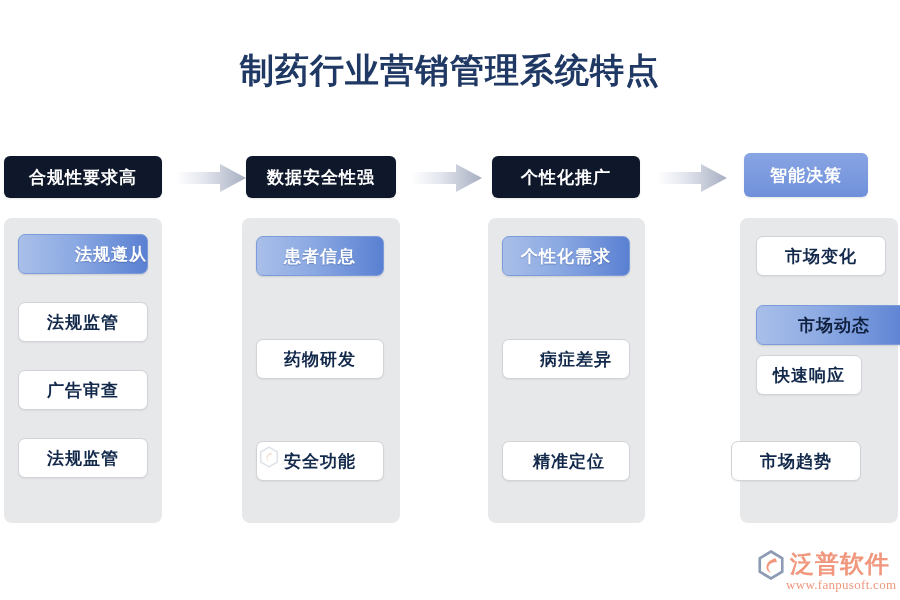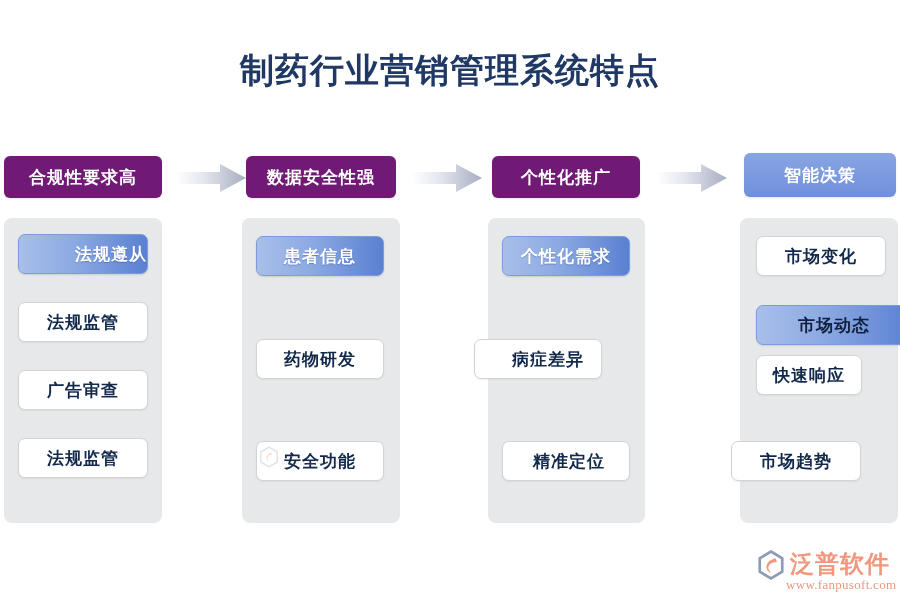--- a/index.html
+++ b/index.html
@@ -33,21 +33,21 @@
     position: absolute;
     height: 42px;
     border-radius: 6px;
     display: flex;
     align-items: center;
     justify-content: center;
     color: #ffffff;
     font-size: 17px;
     font-weight: bold;
     letter-spacing: 1px;
-    background: #701a75;
+    background: #0f172a;
     box-shadow: 0 1px 2px rgba(0,0,0,0.10);
   }
   .stage-header.accent {
     background: linear-gradient(180deg, #88a5e3 0%, #6f90da 100%);
   }
 
   .arrow {
     position: absolute;
     height: 30px;
     width: 70px;
@@ -203,21 +203,21 @@
       <linearGradient id="ag3" x1="0" y1="0" x2="1" y2="0">
         <stop offset="0%" stop-color="#ffffff"></stop>
         <stop offset="40%" stop-color="#e3e6ee"></stop>
         <stop offset="100%" stop-color="#a7aec1"></stop>
       </linearGradient>
     </defs>
     <path d="M0,9 L44,9 L44,1 L70,15 L44,29 L44,21 L0,21 Z" fill="url(#ag3)"></path>
   </svg>
 </div>
 
-<div class="stage-header accent" style="left:744px; top:153px; width:152px; height:44px;">
+<div class="stage-header accent" style="left:744px; top:153px; width:124px; height:44px;">
   <span>智能决策</span>
 </div>
 
 <div class="col-panel" style="left:4px; width:158px;"></div>
 
 <div class="chip active" style="left:18px; top:234px; width:130px;justify-content:flex-end;">
   <span>法规遵从</span>
 </div>
 <div class="chip plain" style="left:18px; top:302px; width:130px;">
   <span>法规监管</span>
@@ -247,21 +247,21 @@
     <path d="M24 12 C14 14, 12 24, 20 29 C15 22, 18 16, 26 16 Z" fill="#e0a98f"></path>
   </svg>
   <div class="wm-txt">FANPU SOFTWARE</div>
 </div>
 
 <div class="col-panel" style="left:488px; width:157px;"></div>
 
 <div class="chip active" style="left:502px; top:236px; width:128px;">
   <span>个性化需求</span>
 </div>
-<div class="chip plain" style="left:474px; top:339px; width:128px;padding-left:20px;">
+<div class="chip plain" style="left:502px; top:339px; width:128px;padding-left:20px;">
   <span>病症差异</span>
 </div>
 <div class="chip plain" style="left:502px; top:441px; width:128px;padding-left:6px;">
   <span>精准定位</span>
 </div>
 
 <div class="col-panel" style="left:740px; width:158px;"></div>
 
 <div class="chip plain" style="left:756px; top:236px; width:130px;">
   <span>市场变化</span>

